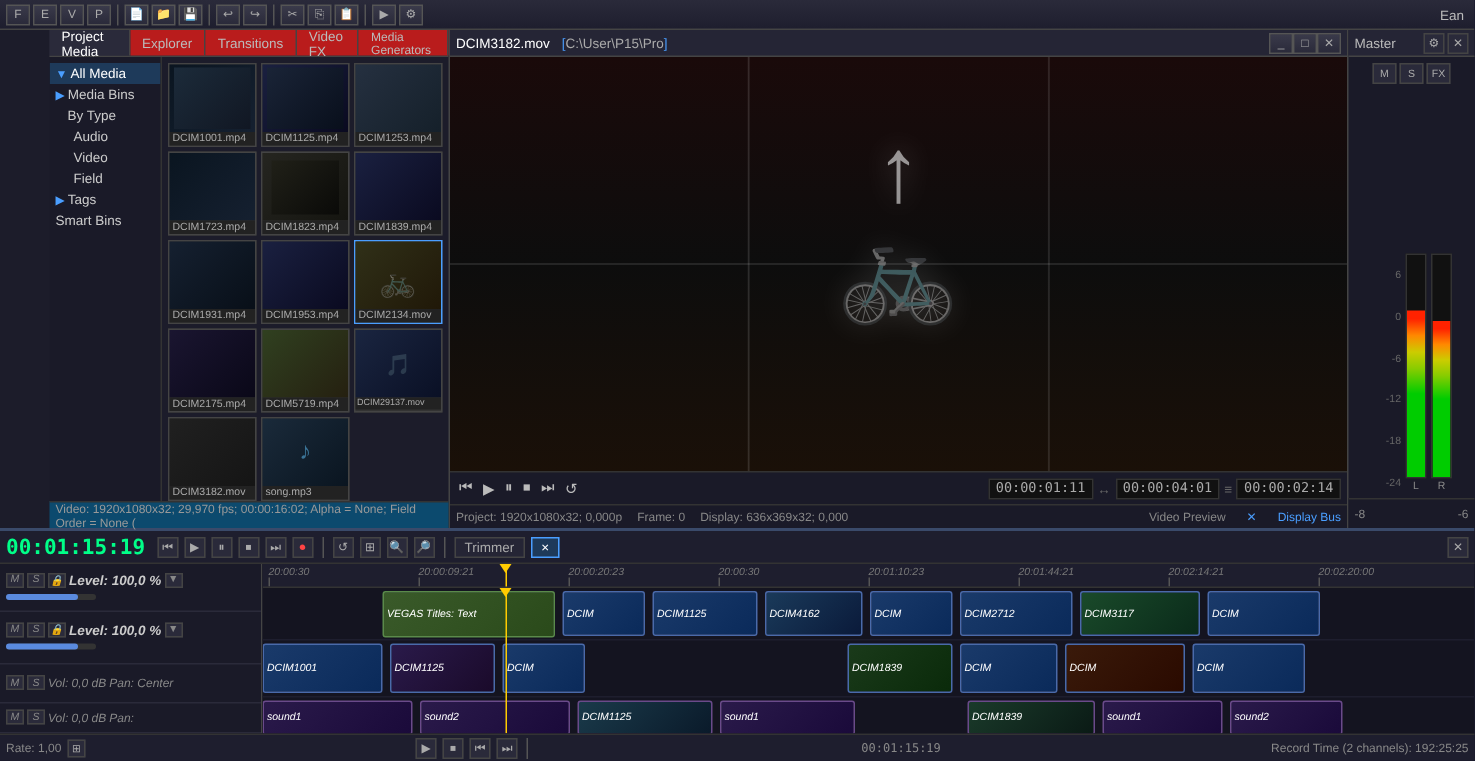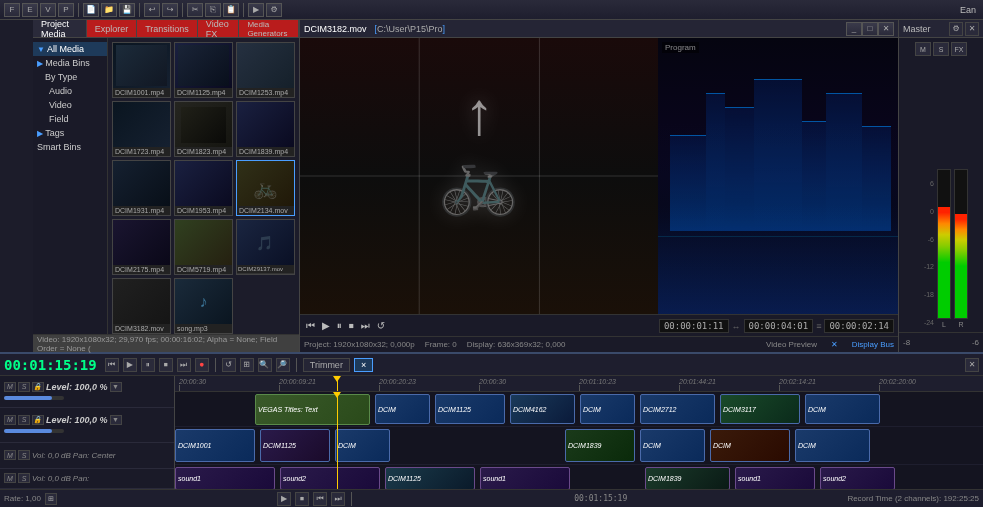--- a/index.html
+++ b/index.html
@@ -128,21 +128,21 @@
     }
 
     
     .thumb-city { background: linear-gradient(135deg, #1a2040, #0a0a20) !important; }
     .thumb-aerial { background: linear-gradient(135deg, #0a1520, #152030) !important; }
     .thumb-road { background: linear-gradient(135deg, #202020, #151515) !important; }
     .thumb-yellow { background: linear-gradient(135deg, #304020, #252010) !important; }
 
     #media-info {
       height: 18px;
-      background: #404040;
+      background: #0c4a6e;
       border-top: 1px solid #333;
       font-size: 8px;
       color: #999;
       display: flex; align-items: center;
       padding: 0 4px;
     }
 
     
     #center-panel {
       flex: 1;
@@ -653,42 +653,20 @@
           "></div>
 
           <div style="position:absolute;top:15%;left:50%;transform:translateX(-50%);
             font-size:60px;color:rgba(255,255,255,0.55);text-shadow:0 0 20px rgba(255,255,255,0.3)">↑</div>
 
           <div style="position:absolute;top:38%;left:50%;transform:translateX(-50%);
             font-size:65px;color:rgba(255,255,255,0.45);text-shadow:0 0 20px rgba(255,255,255,0.2)">🚲</div>
         </div>
       </div>
 
-      <div id="preview-secondary">
-        <div class="preview-city-bg">
-
-          <div style="position:absolute;bottom:0;left:0;right:0;height:70%;
-            background:linear-gradient(to top,rgba(10,20,50,0.9),rgba(5,10,30,0.7),transparent)"></div>
-
-          <div class="city-building" style="left:5%;width:15%;height:35%;"></div>
-          <div class="city-building" style="left:20%;width:8%;height:50%;"></div>
-          <div class="city-building" style="left:28%;width:12%;height:45%;"></div>
-          <div class="city-building" style="left:40%;width:20%;height:55%;"></div>
-          <div class="city-building" style="left:60%;width:10%;height:40%;"></div>
-          <div class="city-building" style="left:70%;width:15%;height:50%;"></div>
-          <div class="city-building" style="left:85%;width:12%;height:38%;"></div>
-
-          <div style="position:absolute;bottom:0;left:0;right:0;height:40%;
-            background:linear-gradient(to top,rgba(0,80,255,0.15),transparent)"></div>
-
-          <div id="second-preview-label">Program</div>
-
-          <div style="position:absolute;bottom:28%;left:0;right:0;height:1px;background:rgba(0,200,255,0.15)"></div>
-        </div>
-      </div>
     </div>
 
     <div id="preview-controls">
       <div class="ctrl-btn">⏮</div>
       <div class="ctrl-btn">▶</div>
       <div class="ctrl-btn">⏸</div>
       <div class="ctrl-btn">⏹</div>
       <div class="ctrl-btn">⏭</div>
       <div class="ctrl-btn">↺</div>
       <div style="flex:1"></div>

